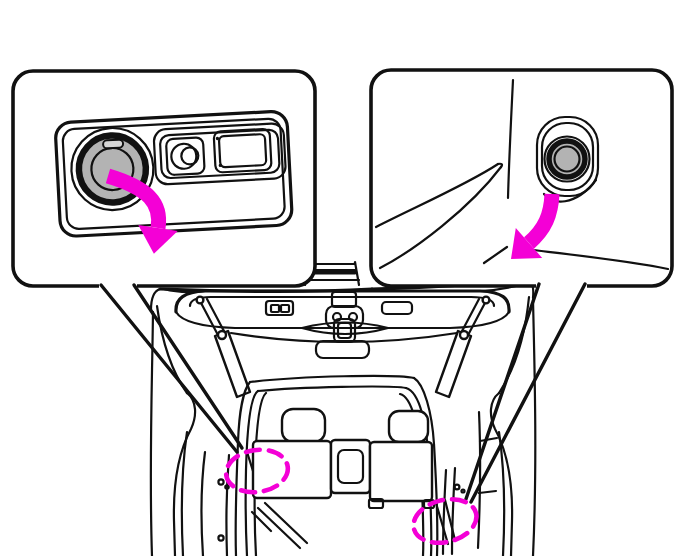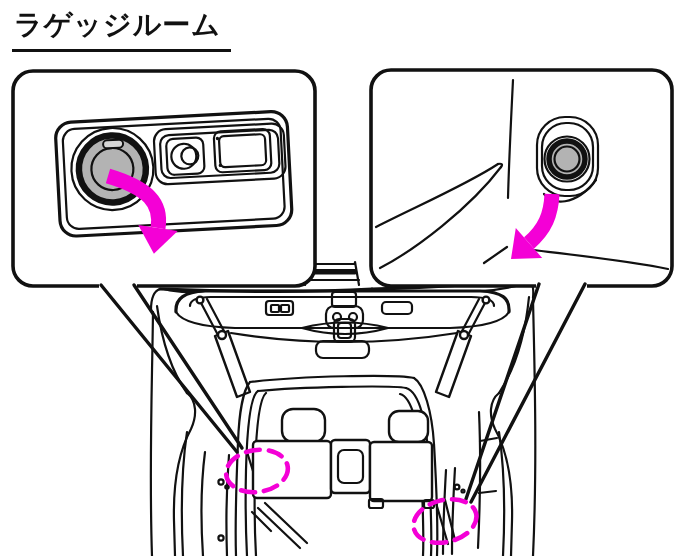--- a/index.html
+++ b/index.html
@@ -18,21 +18,20 @@
   .grayf{fill:var(--cap_gray,#b3b3b3);}
   .mgs{fill:none;stroke:var(--accent,#f400d6);stroke-width:15;stroke-linecap:butt;}
   .mgf{fill:var(--accent,#f400d6);stroke:none;}
   .dash{fill:none;stroke:var(--accent,#f400d6);stroke-width:4.6;stroke-dasharray:14 9;stroke-linecap:round;}
   .dkf{fill:var(--line,#111);stroke:none;}
 </style>
 </head>
 <body>
 
 <div class="stage">
-  <h1 class="title">ラゲッジルーム</h1>
 
   <svg class="fig" width="686" height="556" viewBox="0 0 686 556">
 
     <g>
 
       <path class="ln3" d="M160,289 C240,292 320,292 372,289"></path>
       <path class="ln3" d="M372,289 C440,287 496,283 526,278"></path>
       <path class="ln" d="M160,289 C154,291 151,298 151,310"></path>
       <path class="ln" d="M526,278 C532,280 534,288 533,298"></path>
 

